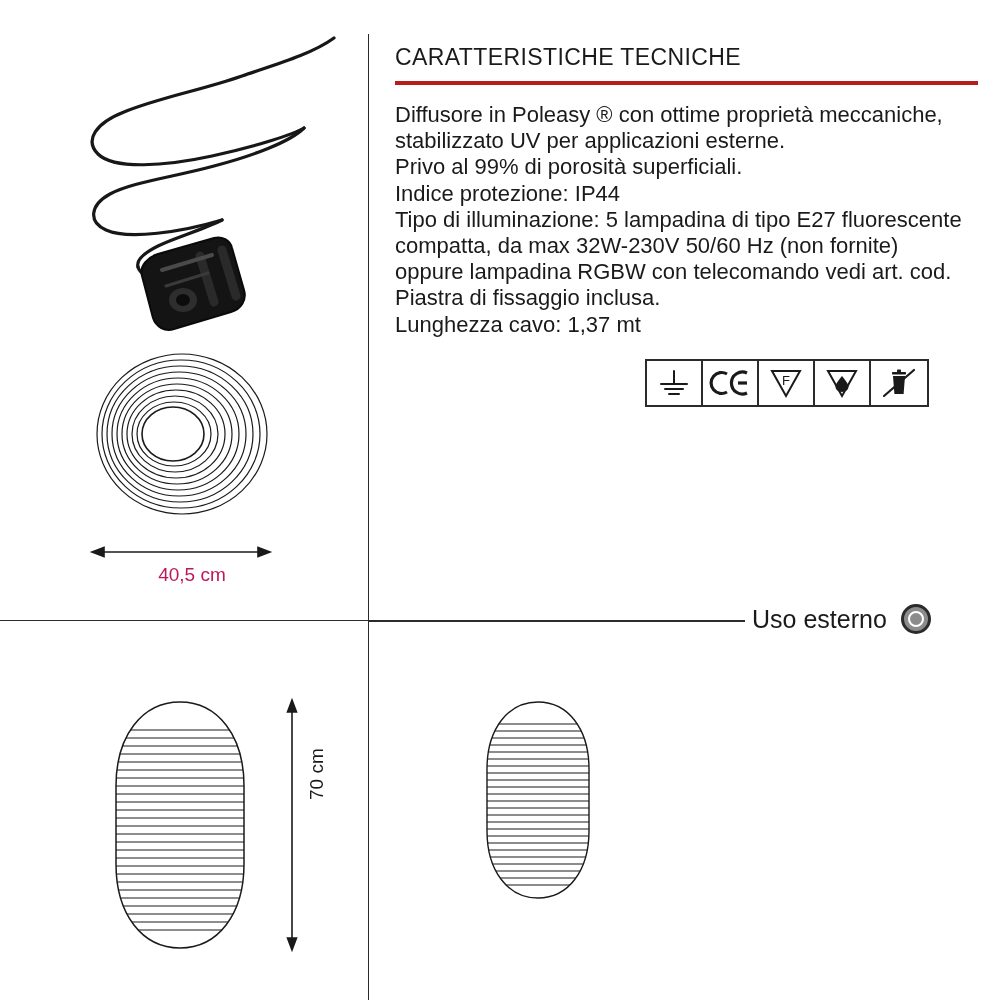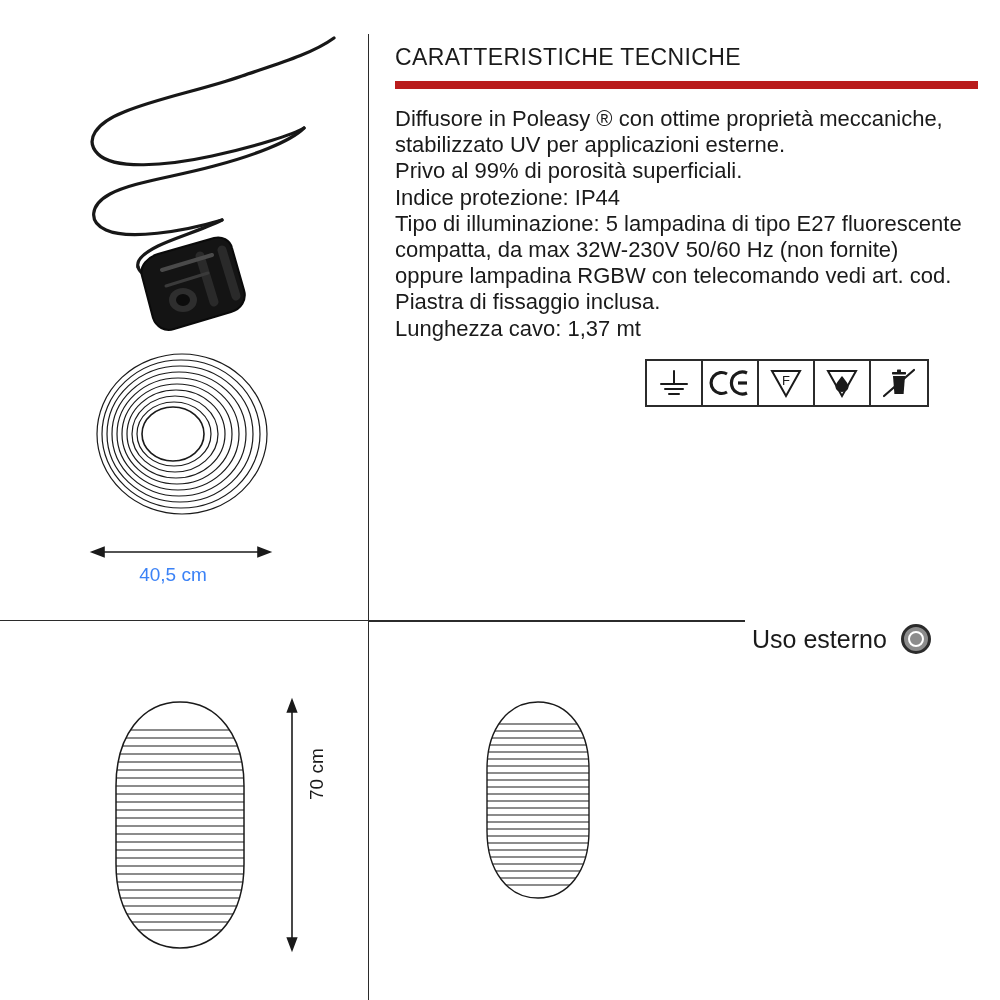--- a/index.html
+++ b/index.html
@@ -59,21 +59,21 @@
     position: absolute;
     left: 395px;
     top: 44px;
     width: 590px;
   }
   .spec-title {
     font-size: 23px;
     letter-spacing: 0.4px;
     color: #1a1a1a;
     padding-bottom: 10px;
-    border-bottom: 8px solid #b91c1c;
+    border-bottom: 4px solid #b91c1c;
     width: 583px;
     white-space: nowrap;
   }
   .spec-body {
     margin-top: 17px;
     font-size: 22px;
     line-height: 26.2px;
     color: #1a1a1a;
   }
   .spec-body p { margin: 0; }
@@ -96,21 +96,21 @@
     align-items: center;
     justify-content: center;
   }
   .mark:last-child { border-right: none; }
   .mark svg { display: block; }
 
   
   .uso-row {
     position: absolute;
     left: 752px;
-    top: 624px;
+    top: 604px;
     display: flex;
     align-items: center;
     gap: 14px;
   }
   .uso-label {
     font-size: 25px;
     color: #1a1a1a;
     white-space: nowrap;
   }
   .uso-dot {
@@ -151,26 +151,26 @@
   
   .dim-width {
     position: absolute;
     left: 92px;
     top: 540px;
     width: 178px;
     height: 50px;
   }
   .dim-width-label {
     position: absolute;
-    left: 84px;
+    left: 103px;
     top: 564px;
     width: 178px;
     text-align: center;
     font-size: 19px;
-    color: #3b82f6;
+    color: #be185d;
   }
 
   
   .frontview-left {
     position: absolute;
     left: 110px;
     top: 700px;
     width: 140px;
     height: 250px;
   }

